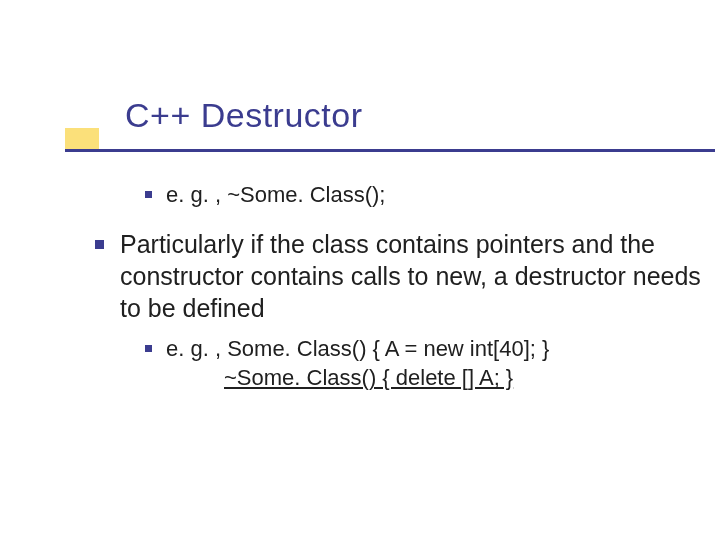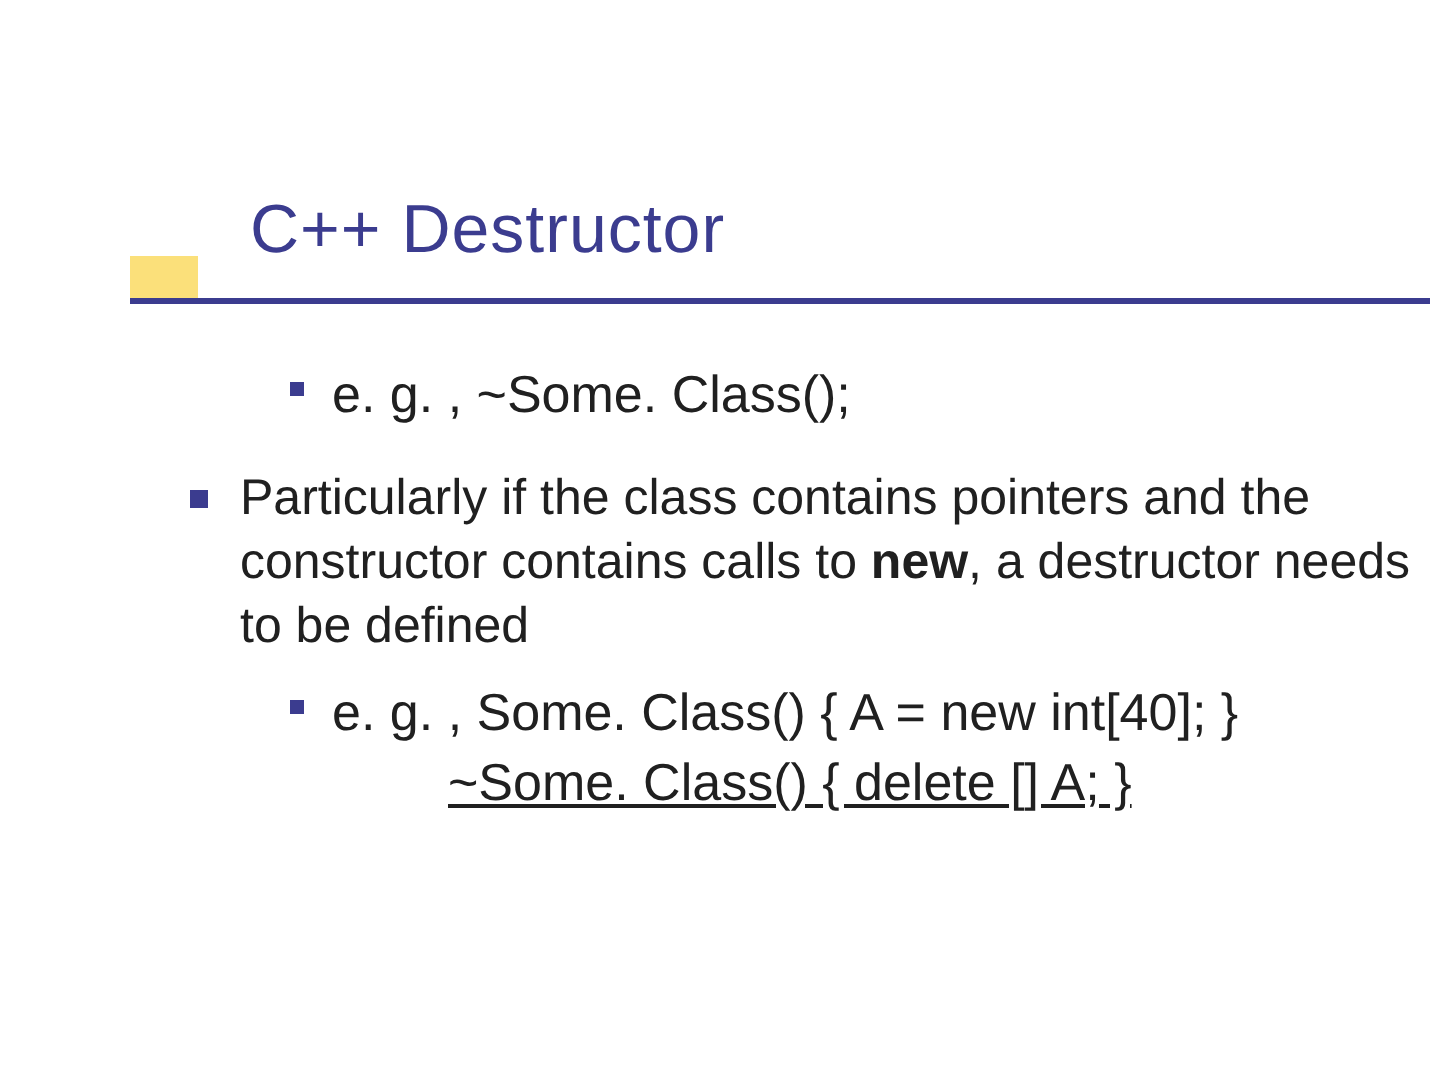--- a/index.html
+++ b/index.html
@@ -66,41 +66,41 @@
     margin-bottom: 6px;
     font-size: 25px;
     line-height: 1.28;
   }
   .lvl2 {
     display: flex;
     align-items: flex-start;
     margin-left: 50px;
     margin-top: 10px;
     margin-bottom: 18px;
-    font-size: 26px;
+    font-size: 22px;
     line-height: 1.35;
   }
   .bullet {
     flex: 0 0 auto;
     width: 9px;
     height: 9px;
     background: #3b3c8f;
     margin-top: 12px;
     margin-right: 16px;
   }
   .lvl2 .bullet {
     width: 7px;
     height: 7px;
     margin-top: 11px;
     margin-right: 14px;
   }
   .text {
     flex: 1 1 auto;
   }
-  .bold { font-weight: bold; }
+  .bold { font-weight: normal; }
   .cont-line { display: block; padding-left: 0; }
   .cont-indent { display: block; padding-left: 58px; text-decoration: underline; }
   .pagenum {
     position: absolute;
     right: 24px;
     bottom: 14px;
     font-size: 15px;
     color: #404040;
     font-family: Verdana, Geneva, sans-serif;
   }

